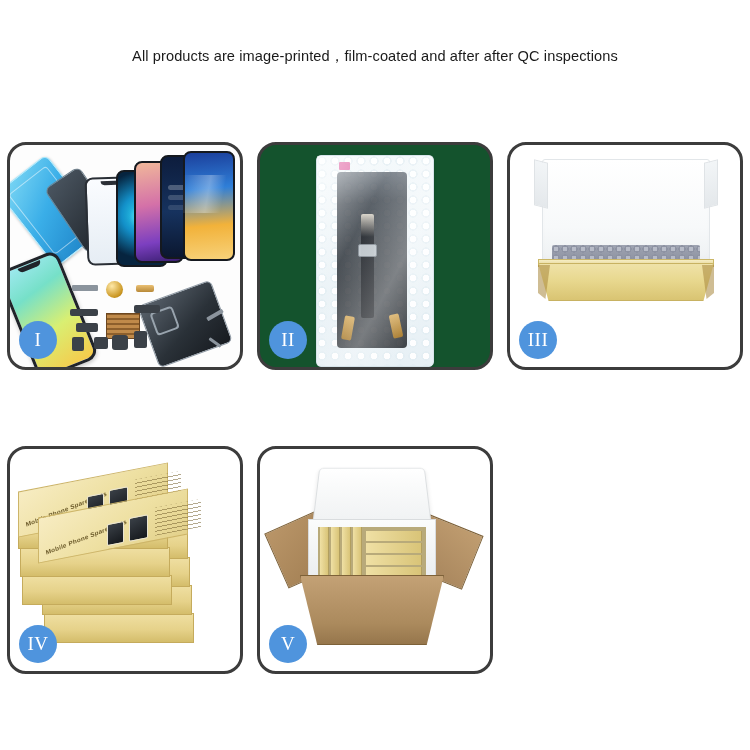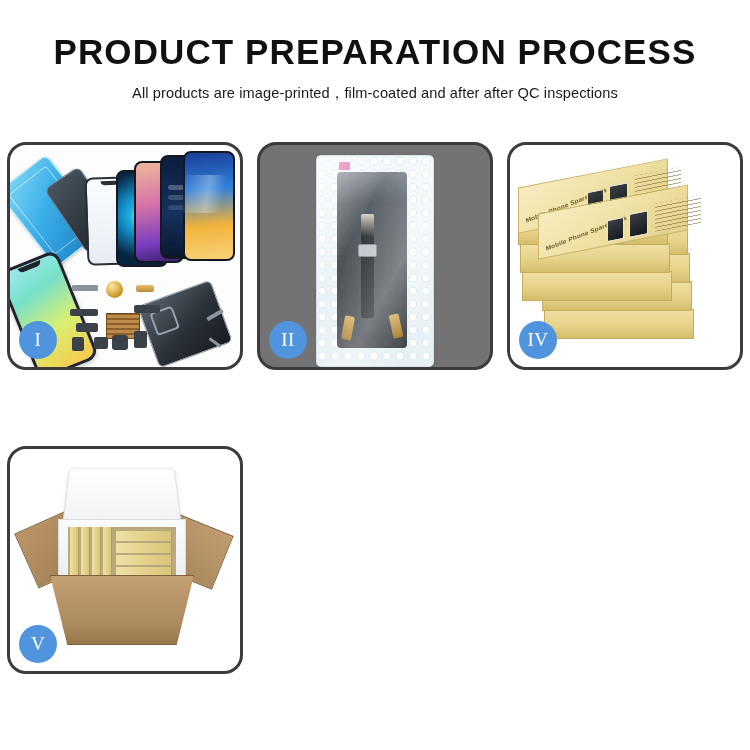--- a/index.html
+++ b/index.html
@@ -89,21 +89,21 @@
   .chip-gold { position:absolute; width:17px; height:17px; border-radius:50%;
              background: radial-gradient(circle at 35% 30%, #ffe9a8, #c99520 70%, #8a6410);
              left: 96px; top: 136px; }
   .chip-grid { position:absolute; left:96px; top:168px; width:34px; height:26px;
              background: repeating-linear-gradient(0deg,#c08a4a 0 3px,#8d5f2c 3px 5px),
                          repeating-linear-gradient(90deg,rgba(0,0,0,.25) 0 3px, transparent 3px 5px);
              border:1px solid #6d4720; }
   .flex-c { position:absolute; background:#3b4148; border-radius:2px; }
 
   
-  .p2 { background:#737373; }
+  .p2 { background:#14532d; }
   .bubblepack { position:absolute; left:56px; top:10px; width:118px; height:212px;
       background:
         radial-gradient(circle at 5px 5px, rgba(255,255,255,.95) 0 3.2px, rgba(224,236,242,.55) 3.3px 4.6px, transparent 4.8px) 0 0/13px 13px,
         linear-gradient(180deg,#f4f9fb,#e7f0f5);
       border:1px solid #d7e4ea; border-radius:5px;
       box-shadow: 0 1px 3px rgba(0,0,0,.12); }
   .screenpart { position:absolute; left:20px; top:16px; width:70px; height:176px;
       background: linear-gradient(175deg,#6f7780 0%,#3b424a 18%,#23282e 60%,#171b20 100%);
       border-radius:4px; opacity:.82; }
   .flexcable { position:absolute; left:44px; top:58px; width:13px; height:104px;
@@ -201,21 +201,20 @@
       background: rgba(150,122,78,.5); clip-path: polygon(0 0,100% 6%,100% 100%,0 94%); }
   .shadow6 { position:absolute; left:30px; top:184px; width:170px; height:14px;
       background: radial-gradient(ellipse at center, rgba(0,0,0,.16), transparent 72%); }
 </style>
 </head>
 <body>
 
 <div class="page">
 
   <div class="header">
-    <div class="title">PRODUCT PREPARATION PROCESS</div>
     <div class="subtitle">All products are image-printed，film-coated and after after QC inspections</div>
   </div>
 
   <div class="grid">
 
     <div class="panel p1">
       <div class="scene">
         <div class="ph ph-blue"></div>
         <div class="ph ph-dark"></div>
         <div class="ph ph-glass"></div>
@@ -250,20 +249,33 @@
           <div class="conn"></div>
           <div class="tape"></div>
           <div class="goldtab" style="left:26px;top:160px;width:10px;height:24px;transform:rotate(10deg);"></div>
           <div class="goldtab" style="left:74px;top:158px;width:10px;height:24px;transform:rotate(-12deg);"></div>
           <div class="bubble-gloss"></div>
         </div>
       </div>
       <div class="badge">II</div>
     </div>
 
+    <div class="panel p3">
+      <div class="scene">
+        <div class="lid3"></div>
+        <div class="lid3tab-l"></div>
+        <div class="lid3tab-r"></div>
+        <div class="foam3"></div>
+        <div class="tray3-edge"></div>
+        <div class="tray3"></div>
+        <div class="tray3-cornL"></div>
+        <div class="tray3-cornR"></div>
+      </div>
+      <div class="badge">III</div>
+    </div>
 
     <div class="panel p4">
       <div class="scene">
         <div class="stackwrap">
 
           <div class="kbox" style="left:30px; top:150px;"></div>
           <div class="kbox" style="left:28px; top:122px;"></div>
           <div class="kbox" style="left:26px; top:94px;"></div>
           <div class="kbox" style="left:24px; top:66px;"></div>
           <div class="kbox" style="left:8px;  top:112px;"></div>

